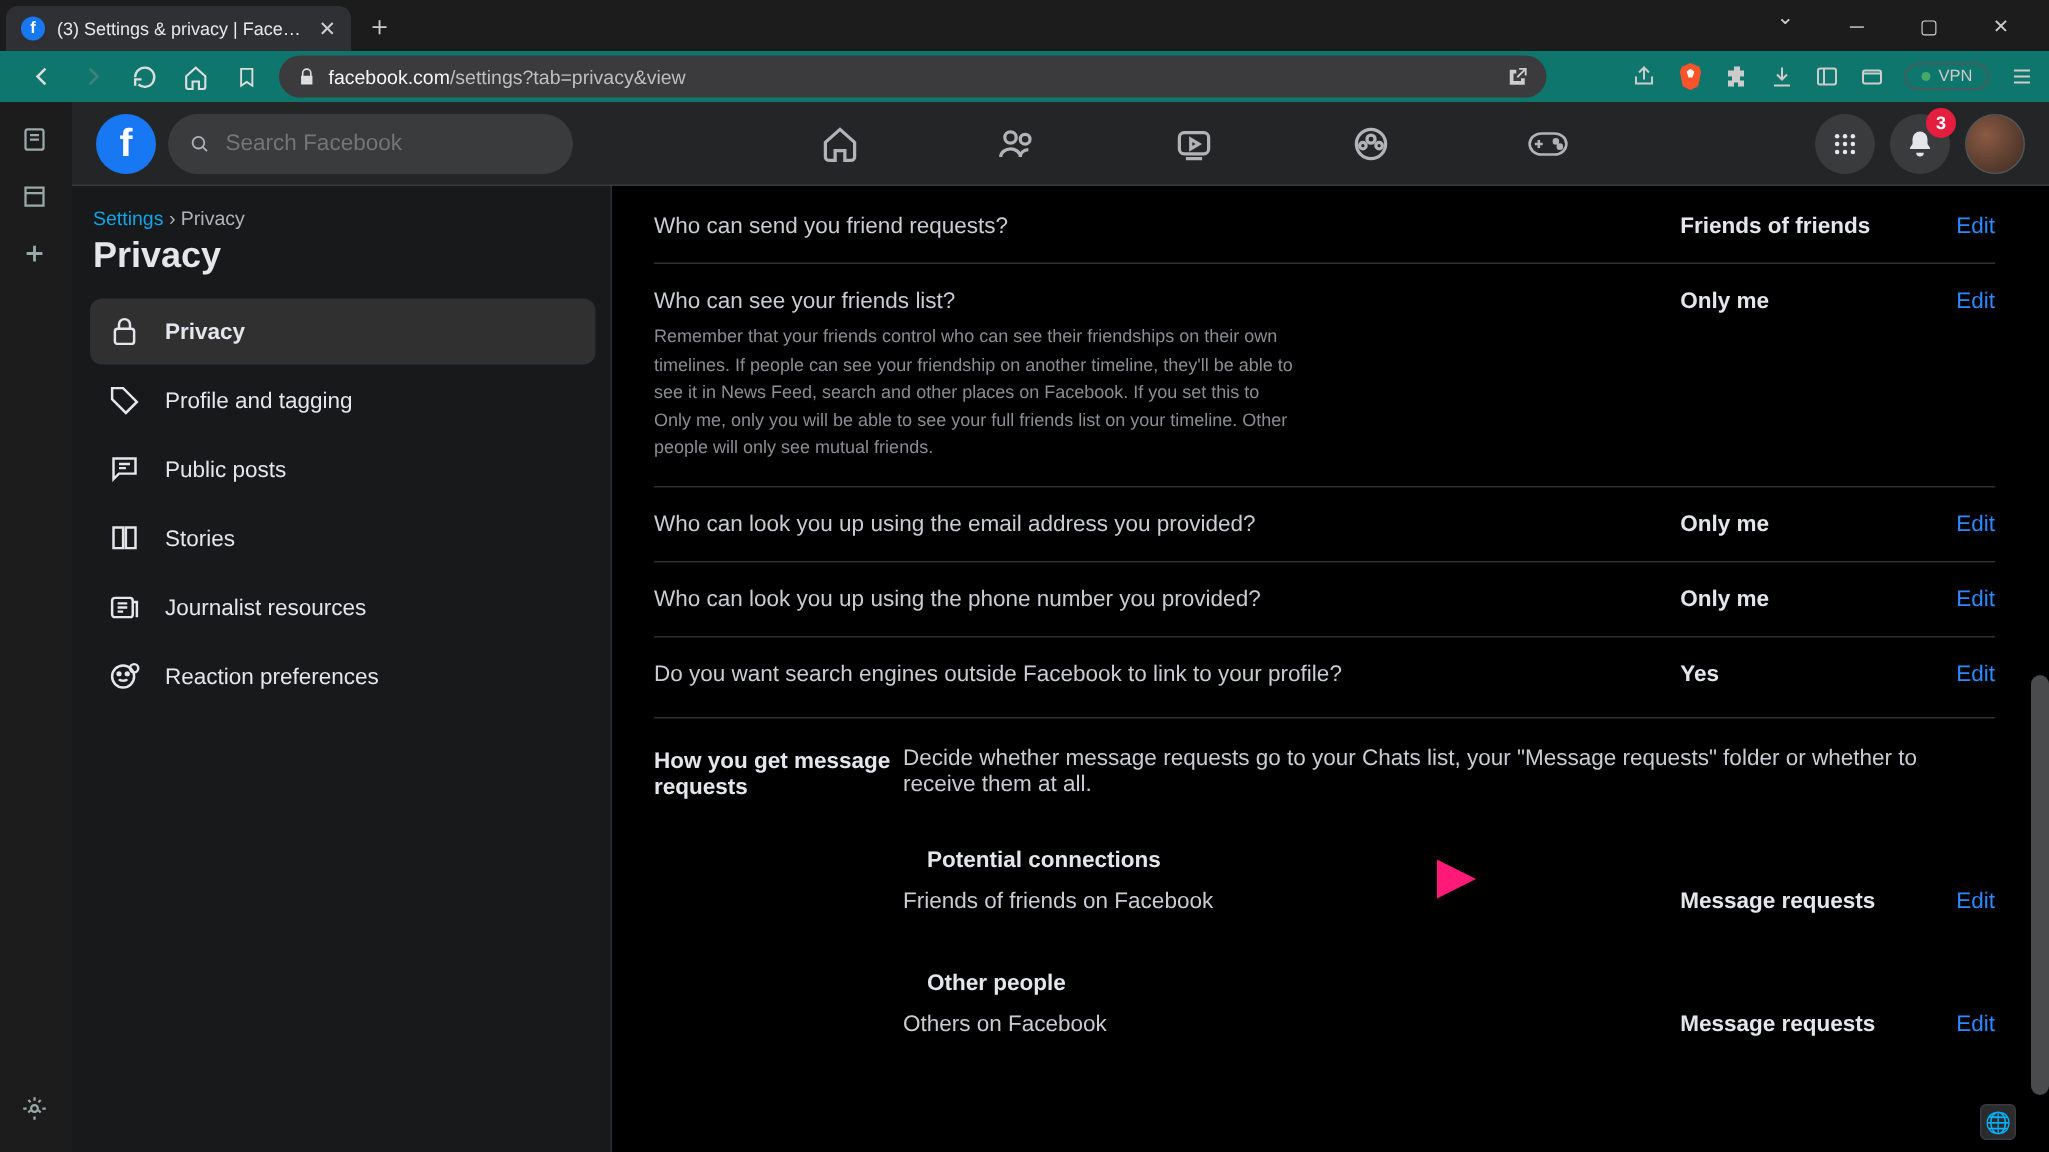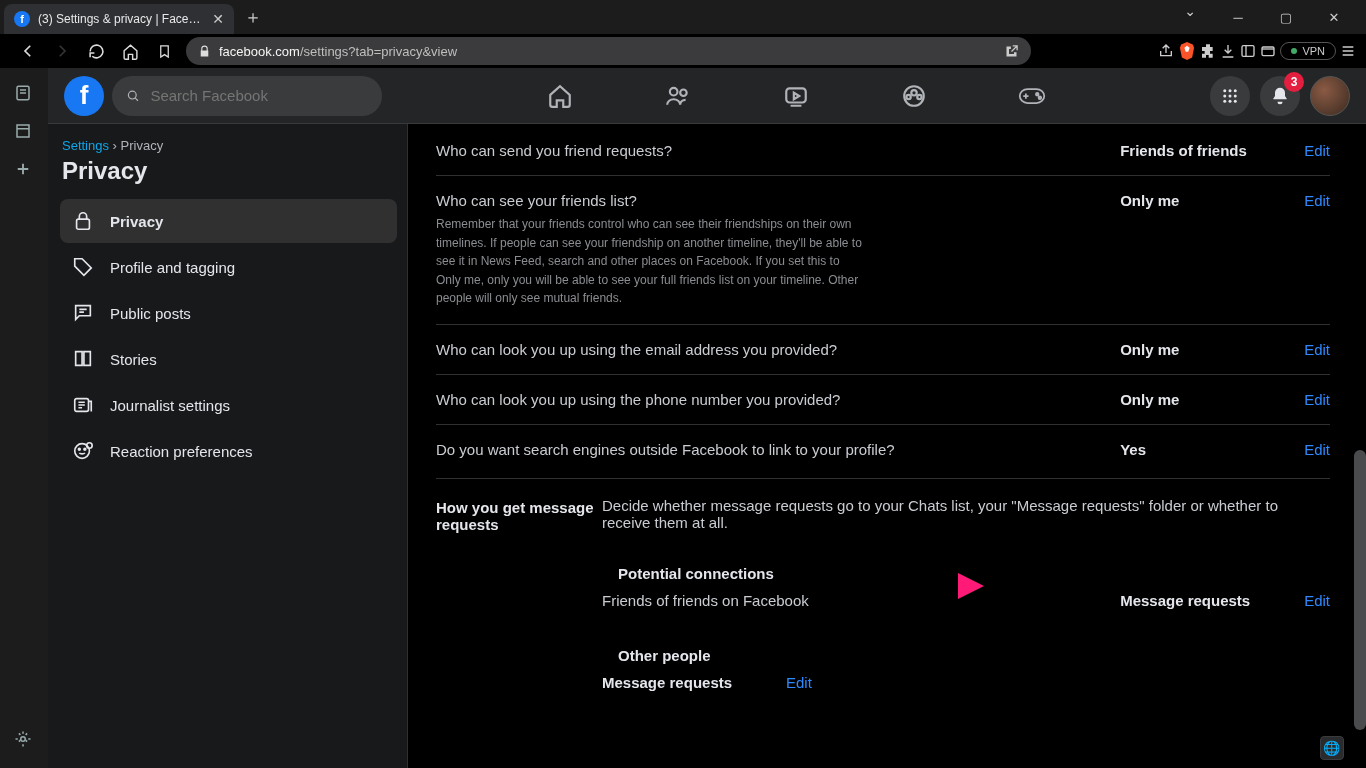--- a/index.html
+++ b/index.html
@@ -9,29 +9,29 @@
 .browser-top { height: 34px; background: #1c1c1d; display: flex; align-items: center; padding: 0 4px; }
 .tab { display: flex; align-items: center; gap: 8px; background: #2f3033; height: 30px; padding: 0 10px; border-radius: 8px 8px 0 0; margin-top: 4px; max-width: 230px; }
 .tab-favicon { width: 16px; height: 16px; border-radius: 50%; background: #1877f2; display:flex; align-items:center; justify-content:center; color:#fff; font-weight:bold; font-size:11px; }
 .tab-title { font-size: 12px; color: #e8e8e8; overflow: hidden; white-space: nowrap; text-overflow: ellipsis; flex:1; }
 .tab-close { color: #ccc; font-size: 14px; }
 .new-tab { color: #ccc; font-size: 18px; padding: 0 10px; }
 .window-ctrls { margin-left: auto; display: flex; gap: 8px; padding-right: 8px; }
 .window-ctrl { width: 40px; height: 28px; display:flex; align-items:center; justify-content:center; color:#ccc; font-size:13px; }
 .chevdown { margin-right: 14px; font-size:14px; color:#ccc;}
 
-.addr-row { height: 34px; background: #000000; display: flex; align-items: center; gap: 10px; padding: 0 10px 0 16px; }
+.addr-row { height: 34px; background: #0f766e; display: flex; align-items: center; gap: 10px; padding: 0 10px 0 16px; }
 .nav-btn { width: 24px; height: 24px; display:flex; align-items:center; justify-content:center; color:#9aa0a6; }
 .nav-btn.disabled { opacity: 0.35; }
 .addr-bar { flex: 0 0 auto; display:flex; align-items:center; background:#3b3b3d; height:28px; border-radius:14px; padding:0 12px; gap:8px; width: 845px;}
 .addr-lock { color:#e8e8e8; font-size:12px; }
 .addr-text { color:#bfbfbf; font-size:13px; }
 .addr-text .host { color:#f5f5f5; font-weight:500; }
 .addr-icons-right { margin-left:auto; display:flex; gap:10px; }
-.top-right-icons { margin-left:auto; display:flex; gap:4px; align-items:center; }
+.top-right-icons { margin-left:auto; display:flex; gap:14px; align-items:center; }
 .pill-vpn { border:1px solid #555; border-radius:12px; padding:2px 10px; font-size:11px; color:#ccc; display:flex; align-items:center; gap:5px;}
 .pill-vpn .dot{width:6px;height:6px;border-radius:50%;background:#4a6;}
 .brave-icon{width:18px;height:18px;}
 
 
 .activity-bar { position:absolute; left:0; top:68px; width:48px; height:700px; background:#1c1c1d; display:flex; flex-direction:column; align-items:center; gap:18px; padding-top:16px;}
 .activity-bar .ico { width:20px; height:20px; color:#9aa; }
 .activity-bar .bottom { margin-top:auto; margin-bottom:18px;}
 
 
@@ -325,21 +325,21 @@
           </div>
         <span class="label">Stories</span>
       </div>
       <div class="side-item">
         <div class="ico">
             <svg width="22" height="22" viewBox="0 0 24 24" fill="none" stroke="#e4e6eb" stroke-width="1.8">
               <rect x="3" y="5" width="15" height="14" rx="2"></rect>
               <path d="M18 8h3v11M7 9h7M7 12h7M7 15h4"></path>
             </svg>
           </div>
-        <span class="label">Journalist settings</span>
+        <span class="label">Journalist resources</span>
       </div>
       <div class="side-item">
         <div class="ico">
             <svg width="22" height="22" viewBox="0 0 24 24" fill="none" stroke="#e4e6eb" stroke-width="1.8">
               <circle cx="11" cy="12" r="8"></circle>
               <circle cx="8" cy="10" r="1" fill="#e4e6eb"></circle>
               <circle cx="14" cy="10" r="1" fill="#e4e6eb"></circle>
               <path d="M8 14c1 1.5 5 1.5 6 0"></path>
               <circle cx="19" cy="6" r="3"></circle>
             </svg>
@@ -391,20 +391,21 @@
             <div class="section-intro">Decide whether message requests go to your Chats list, your "Message requests" folder or whether to receive them at all.</div>
           </div>
           <div class="subheader">Potential connections</div>
           <div class="setting-row" style="border-top:0; padding-top:4px;">
             <div class="setting-q">Friends of friends on Facebook</div>
             <div class="setting-val">Message requests</div>
             <a class="edit-link">Edit</a>
           </div>
           <div class="subheader" style="padding-top:22px;">Other people</div>
           <div class="setting-row" style="border-top:0; padding-top:4px;">
+            <div class="setting-q">Others on Facebook</div>
             <div class="setting-val">Message requests</div>
             <a class="edit-link">Edit</a>
           </div>
         </div>
       </div>
 
       <svg class="arrow-annot" width="80" height="34" viewBox="0 0 80 34">
         <defs>
             <linearGradient id="g" x1="0" x2="1">
               <stop offset="0" stop-color="#ff2a7f"></stop>

